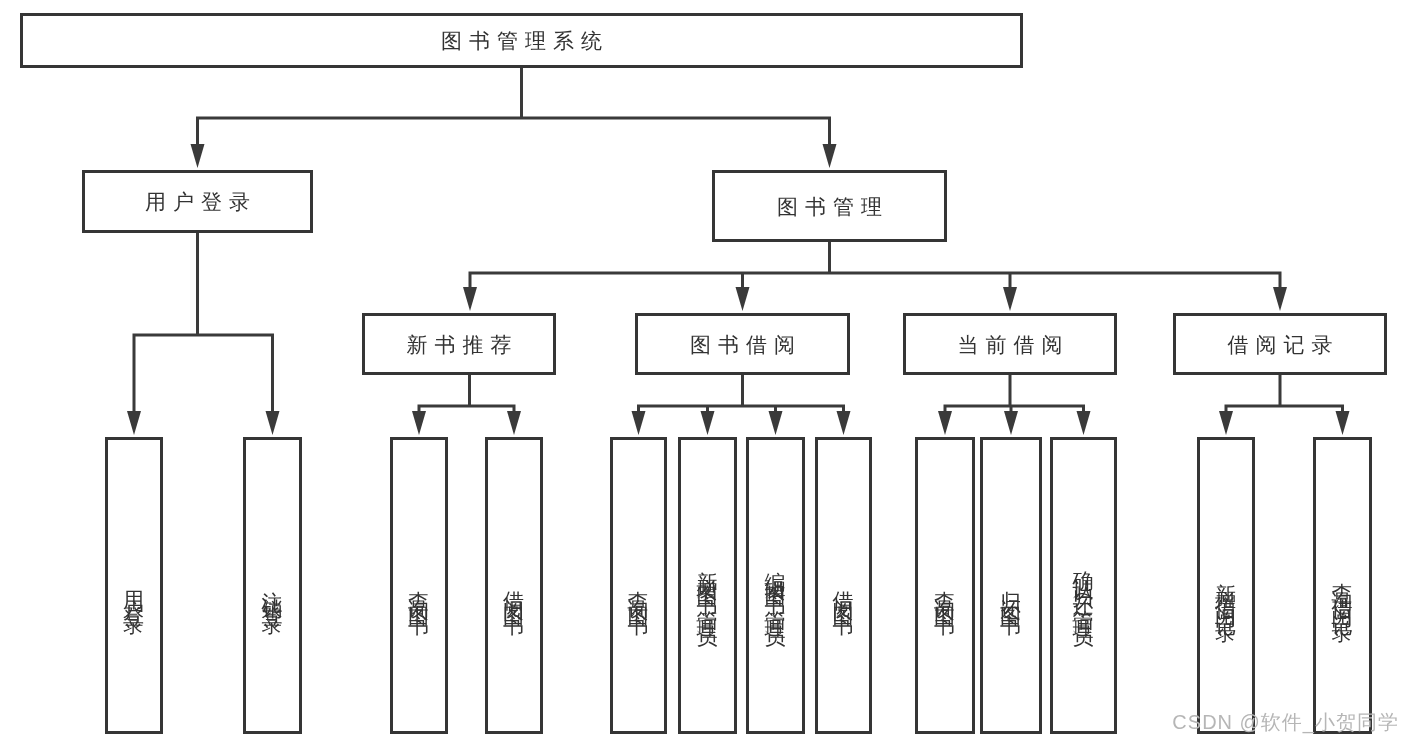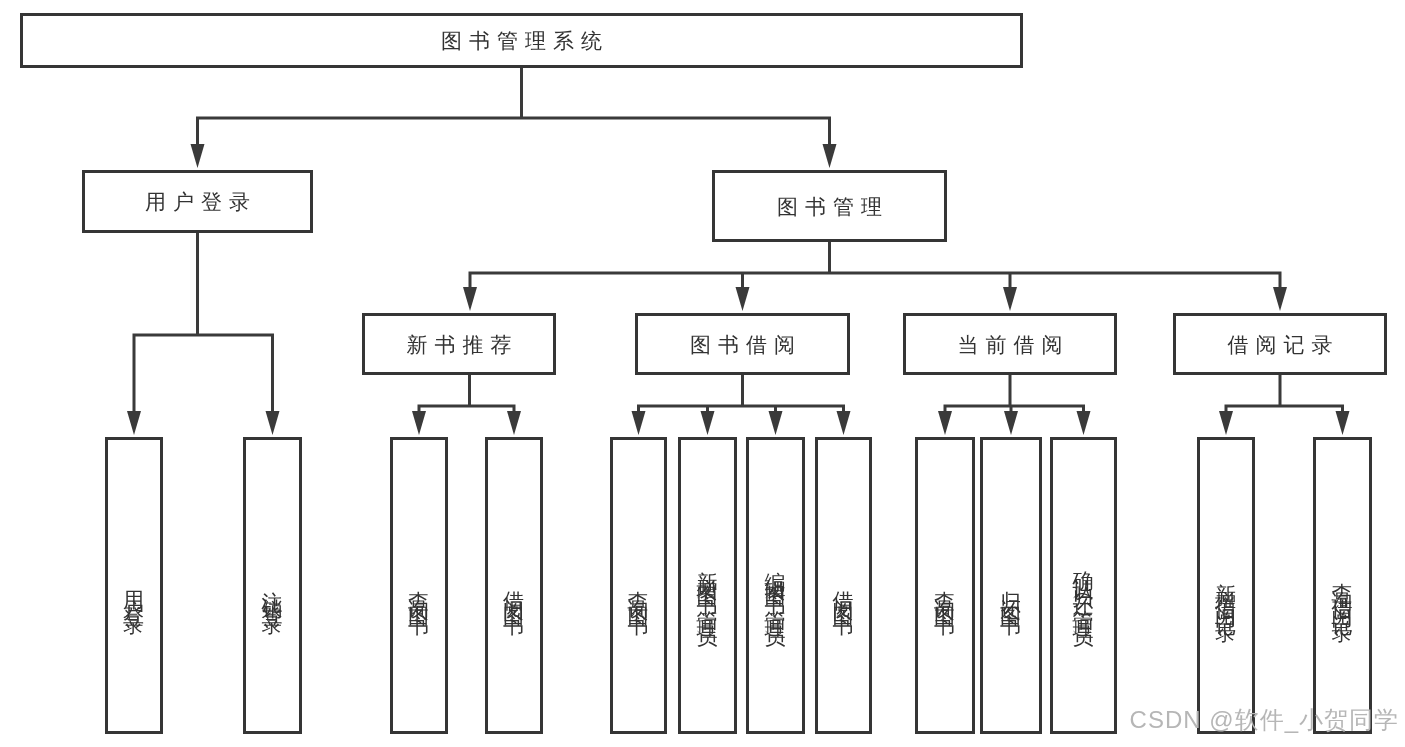--- a/index.html
+++ b/index.html
@@ -25,21 +25,21 @@
     writing-mode:vertical-rl;
     text-orientation:mixed;
     letter-spacing:8px;
     padding-top:8px;
     line-height:1;
     white-space:nowrap;
   }
   .watermark{
     position:absolute;
     right:6px;bottom:11px;
-    font-size:24px;
+    font-size:20px;
     color:#b6b6b6;
     letter-spacing:1px;
     white-space:nowrap;
   }
 </style>
 </head>
 <body>
 
 <div class="canvas">
 

